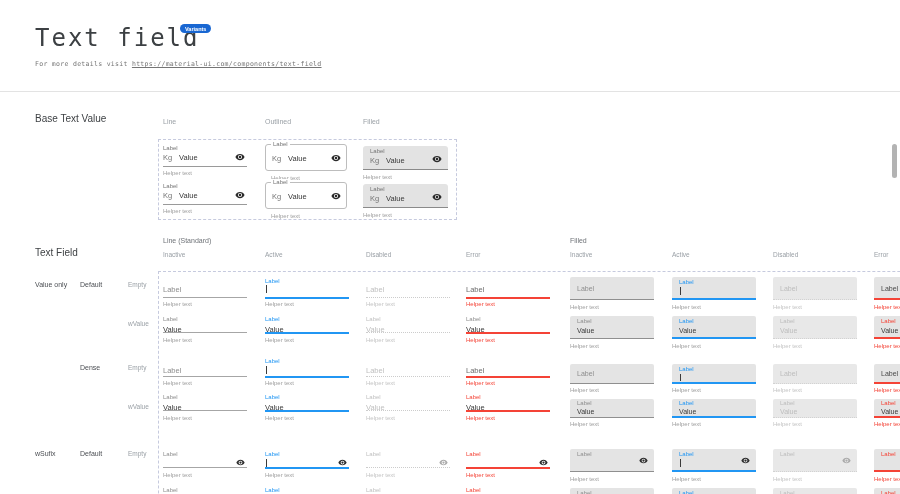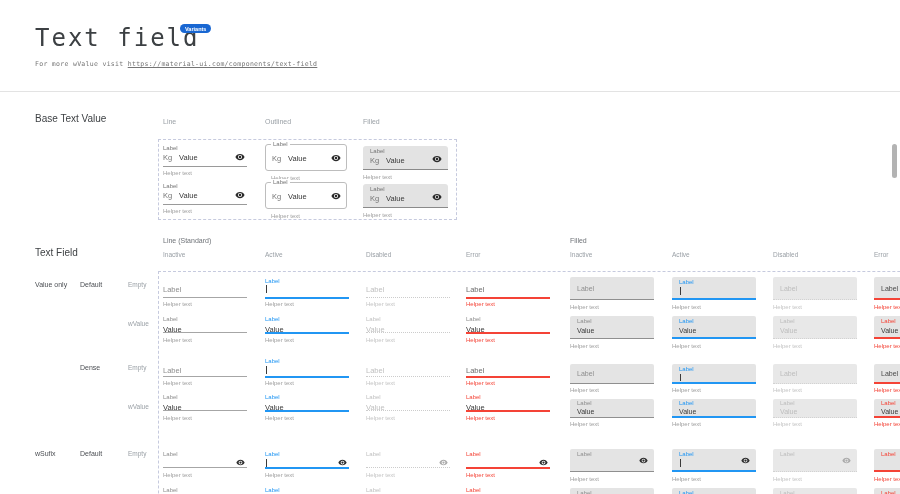--- a/index.html
+++ b/index.html
@@ -23,21 +23,21 @@
   .scroll-thumb{width:5px;height:34px;background:#b3b3b3;border-radius:2.5px;}
 </style>
 </head>
 <body>
 
 <div class="page">
 
   <div class="abs mono title" style="left:35px;top:24px;">Text field</div>
   <span class="abs badge" style="left:180px;top:24px;">Variants</span>
   <div class="abs mono subtitle" style="left:35px;top:60px;">
-    <span>For more wValue visit </span><a href="#">https://material-ui.com/components/text-field</a>
+    <span>For more details visit </span><a href="#">https://material-ui.com/components/text-field</a>
   </div>
   <div class="abs divider" style="top:91px;"></div>
 
   <div class="abs section-title" style="left:35px;top:113px;">Base Text Value</div>
   <div class="abs col-h" style="left:163px;top:118px;">Line</div>
   <div class="abs col-h" style="left:265px;top:118px;">Outlined</div>
   <div class="abs col-h" style="left:363px;top:118px;">Filled</div>
   <div class="abs dashed" style="left:158px;top:139px;width:297px;height:79px;"></div>
 
   <div class="abs section-title" style="left:35px;top:247px;">Text Field</div>

